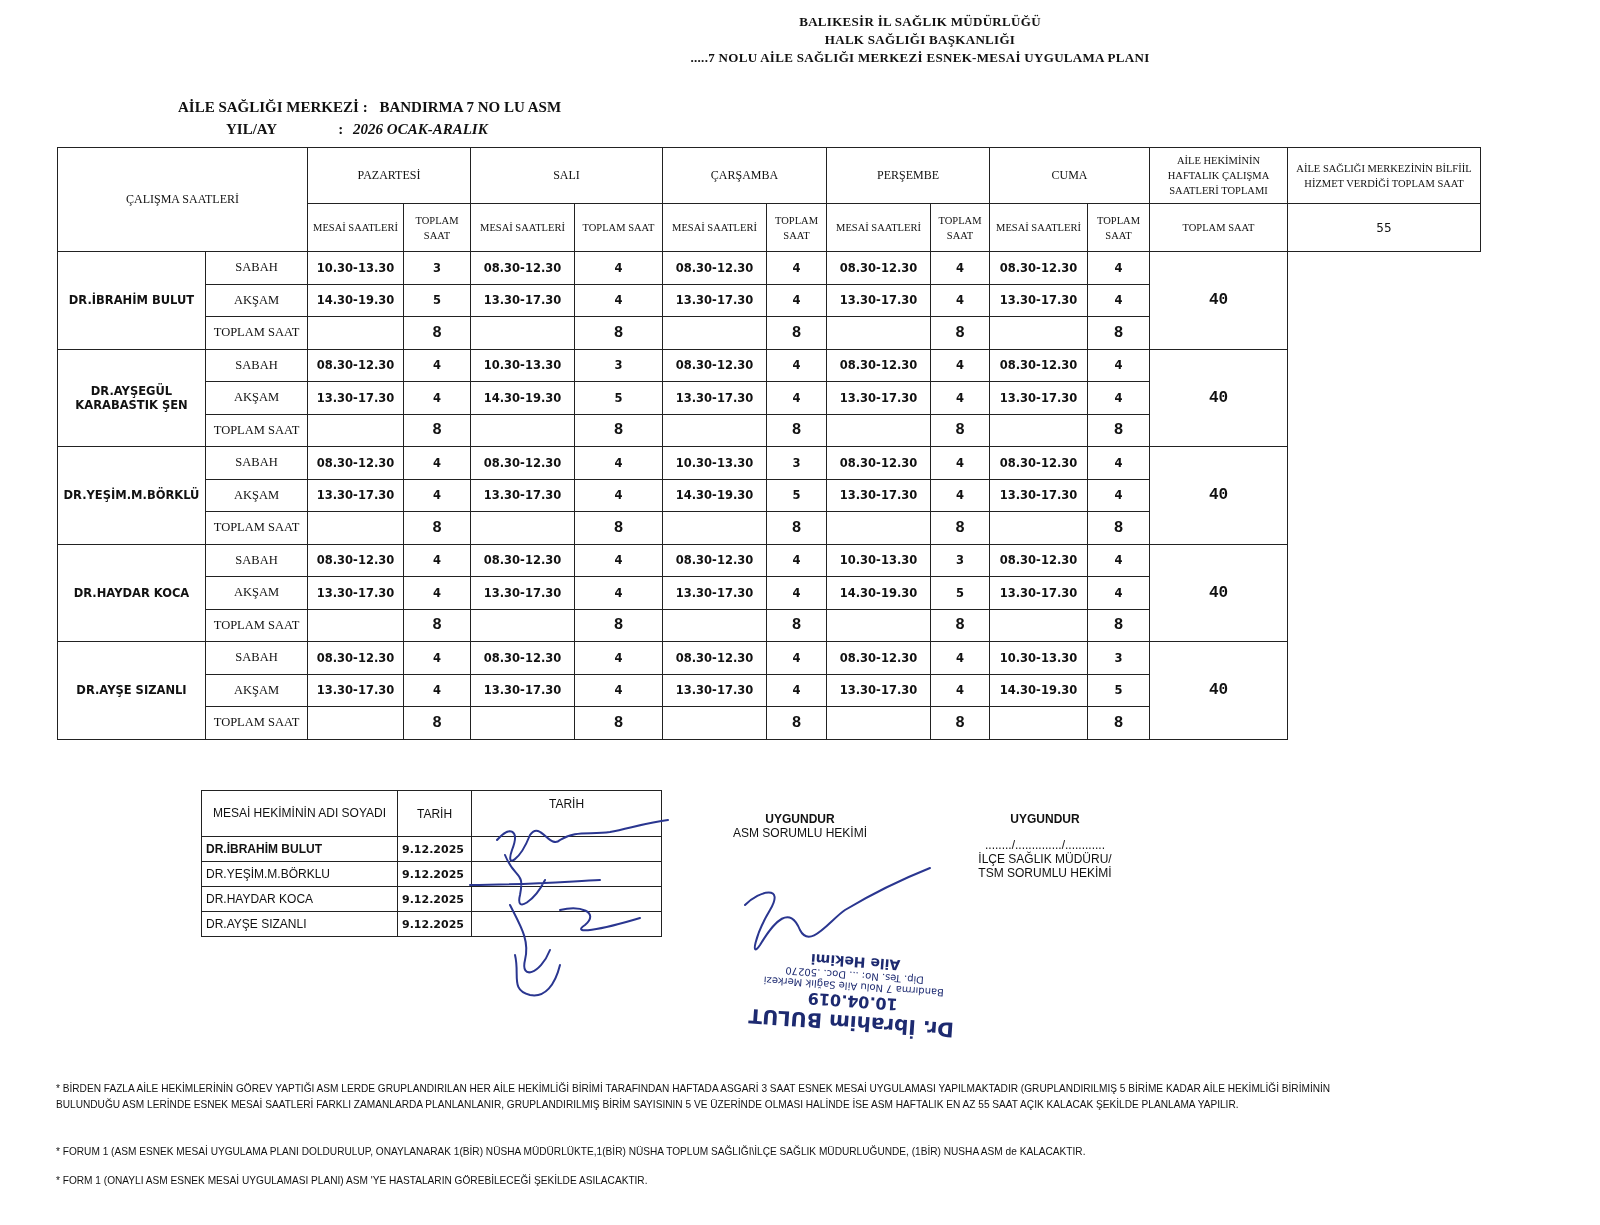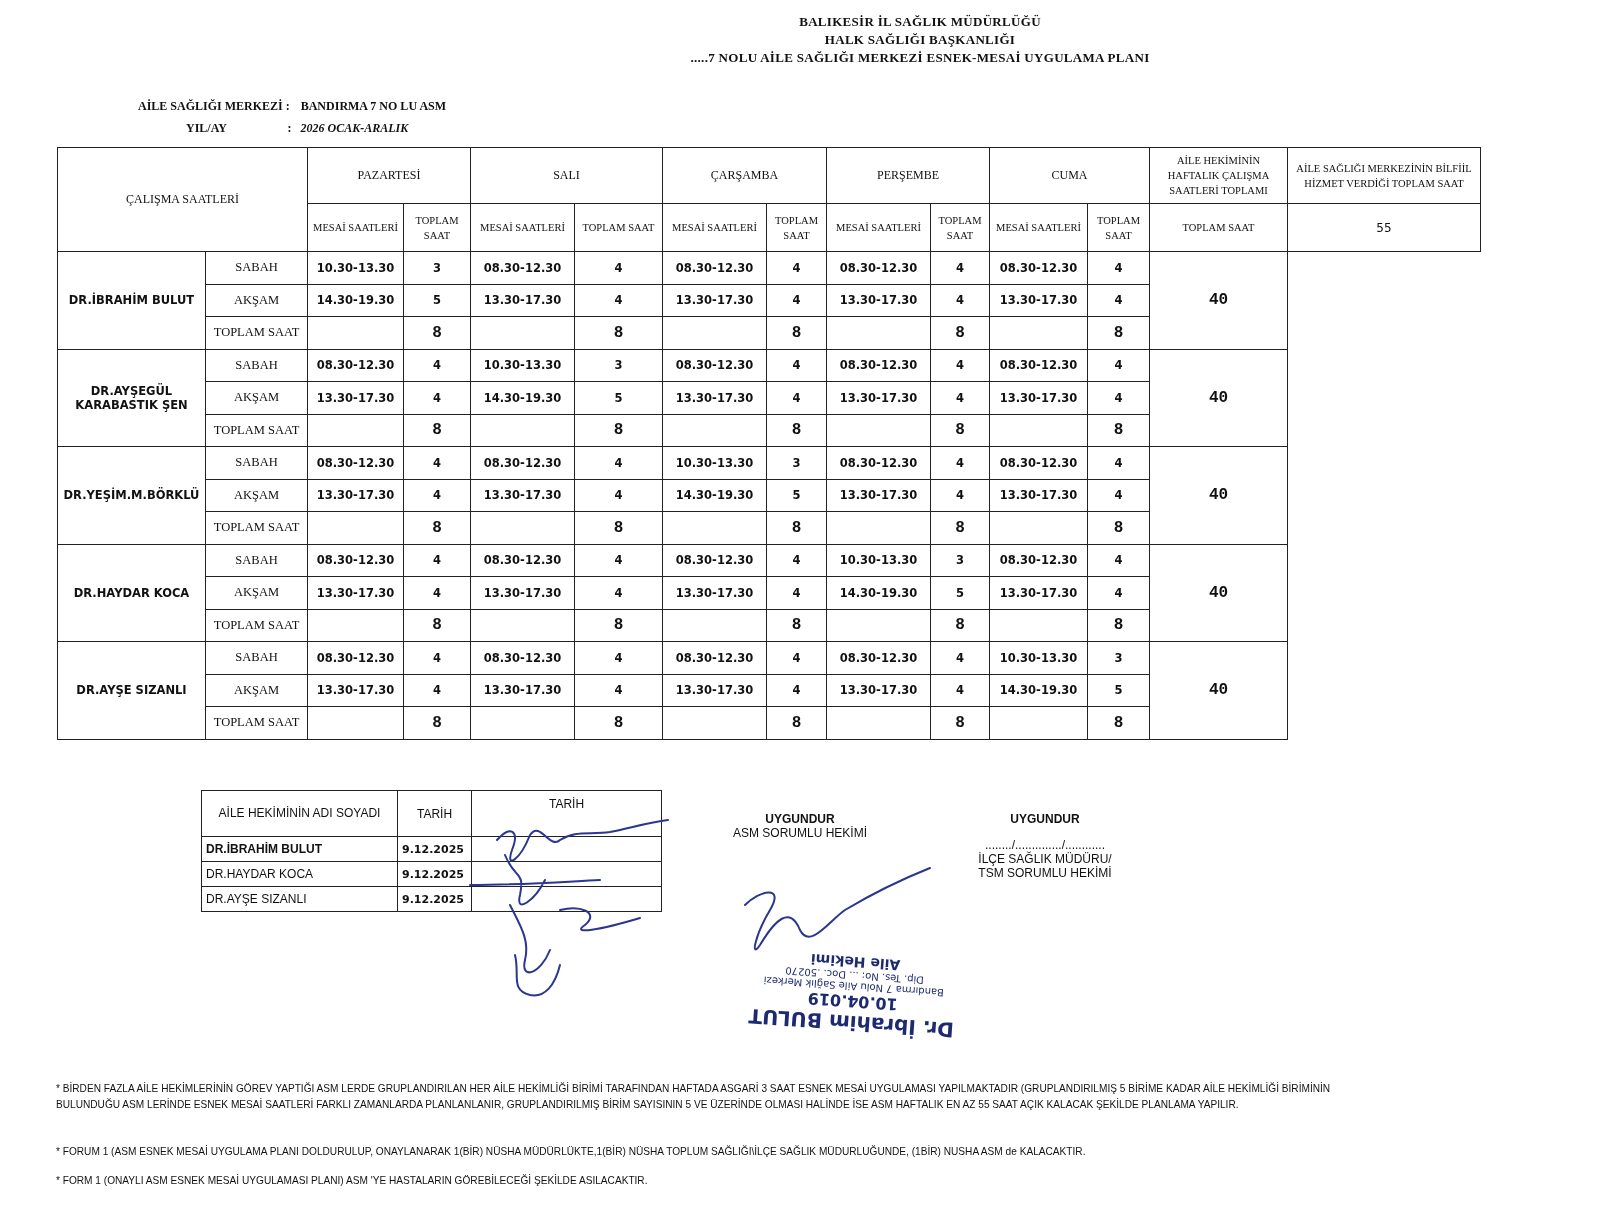--- a/index.html
+++ b/index.html
@@ -3,21 +3,21 @@
 <meta charset="utf-8">
 <style>
   html, body { margin:0; padding:0; background:#ffffff; }
   body { width:1600px; height:1225px; position:relative; overflow:hidden;
          font-family:"Liberation Sans", sans-serif; color:#111; }
   .hdr { position:absolute; left:0; width:1600px; text-align:center; font-weight:bold;
          font-family:"Liberation Serif", serif; letter-spacing:0.3px; }
   .hdr1 { top:14px; font-size:13px; left:120px; }
   .hdr2 { top:32px; font-size:13px; left:120px; }
   .hdr3 { top:50px; font-size:13px; left:120px; }
-  .meta { position:absolute; font-family:"Liberation Serif", serif; font-weight:bold; font-size:12px; }
+  .meta { position:absolute; font-family:"Liberation Serif", serif; font-weight:bold; font-size:15px;margin-left:40px; }
   .meta .lbl { display:inline-block; text-align:right; }
   table.main { position:absolute; left:57px; top:147px; border-collapse:collapse;
                font-family:"DejaVu Sans", sans-serif; font-size:11.5px; }
   table.main td, table.main th { border:1.3px solid #222; text-align:center; padding:0; }
   table.main th { font-weight:normal; font-family:"Liberation Serif", serif; font-size:12px; }
   .small-hdr { font-size:10.5px !important; line-height:15px; }
   .doc-name { font-weight:bold; font-family:"DejaVu Sans", sans-serif; font-size:11.5px; }
   .shift { font-family:"Liberation Serif", serif; font-size:12.5px; }
   .time { font-weight:bold; font-size:11.5px; }
   .num { font-weight:bold; font-size:11.5px; }
@@ -311,28 +311,33 @@
 </table>
 
 <table class="sig">
   <colgroup>
       <col style="width:196px">
       <col style="width:74px">
       <col style="width:190px">
     </colgroup>
   <tbody>
       <tr style="height:46px">
-    <td style="text-align:center; line-height:15px;">AİLE HEKİMİNİN ADI SOYADI</td>
+    <td style="text-align:center; line-height:15px;">MESAİ HEKİMİNİN ADI SOYADI</td>
     <td style="text-align:center;">TARİH</td>
     <td style="text-align:center; vertical-align:top; padding-top:6px;">TARİH</td>
   </tr>
   </tbody>
     <tbody id="sig-body">
       <tr>
         <td style="font-weight: bold;">DR.İBRAHİM BULUT</td>
+        <td class="dt">9.12.2025</td>
+        <td></td>
+      </tr>
+      <tr>
+        <td>DR.YEŞİM.M.BÖRKLU</td>
         <td class="dt">9.12.2025</td>
         <td></td>
       </tr>
       <tr>
         <td>DR.HAYDAR KOCA</td>
         <td class="dt">9.12.2025</td>
         <td></td>
       </tr>
       <tr>
         <td>DR.AYŞE SIZANLI</td>

